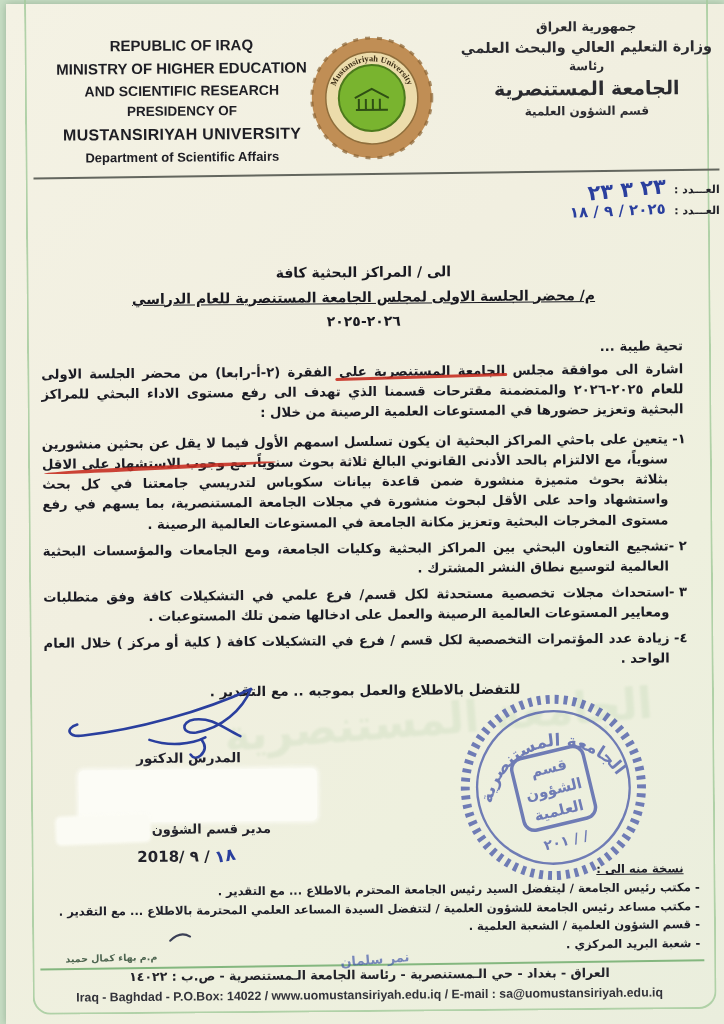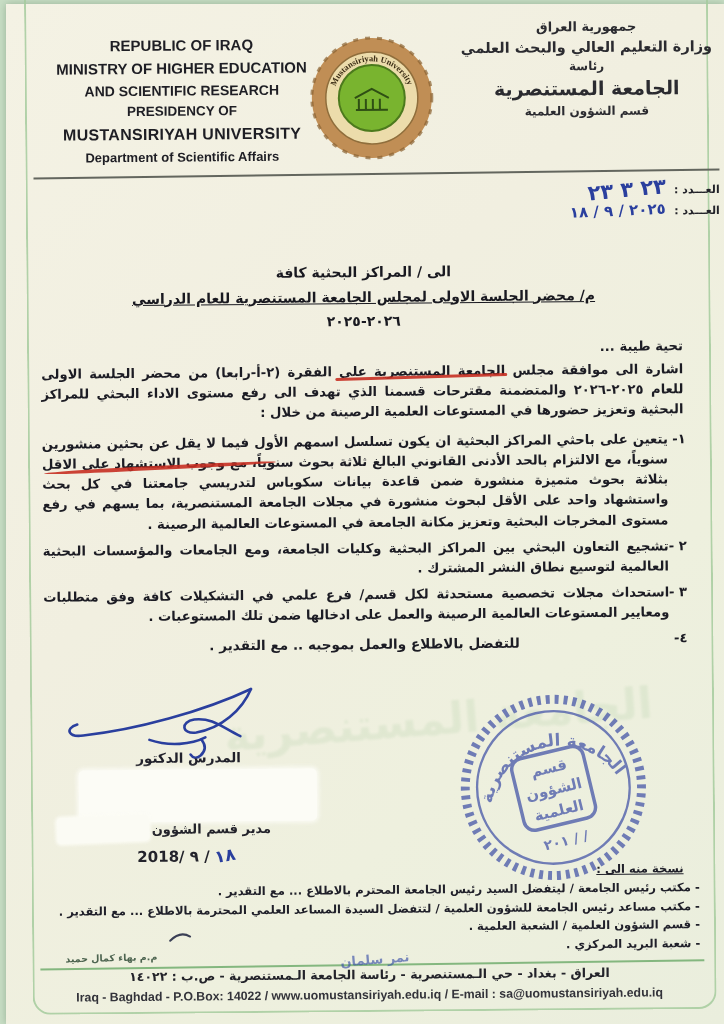--- a/index.html
+++ b/index.html
@@ -169,20 +169,21 @@
         <div class="item">
           <span class="num">٢ -</span>
           <span>تشجيع التعاون البحثي بين المراكز البحثية وكليات الجامعة، ومع الجامعات والمؤسسات البحثية العالمية لتوسيع نطاق النشر المشترك .</span>
         </div>
         <div class="item">
           <span class="num">٣ -</span>
           <span>استحداث مجلات تخصصية مستحدثة لكل قسم/ فرع علمي في التشكيلات كافة وفق متطلبات ومعايير المستوعات العالمية الرصينة والعمل على ادخالها ضمن تلك المستوعبات .</span>
         </div>
         <div class="item">
           <span class="num">٤-</span>
+          <span>زيادة عدد المؤتمرات التخصصية لكل قسم / فرع في التشكيلات كافة ( كلية أو مركز ) خلال العام الواحد .</span>
         </div>
       </div>
       <div class="closing">للتفضل بالاطلاع والعمل بموجبه .. مع التقدير .</div>
     </div>
 
     <div class="redline" id="redline1"></div>
     <div class="redline" id="redline2"></div>
 
     <div class="wm">الجامعة المستنصرية</div>
 

